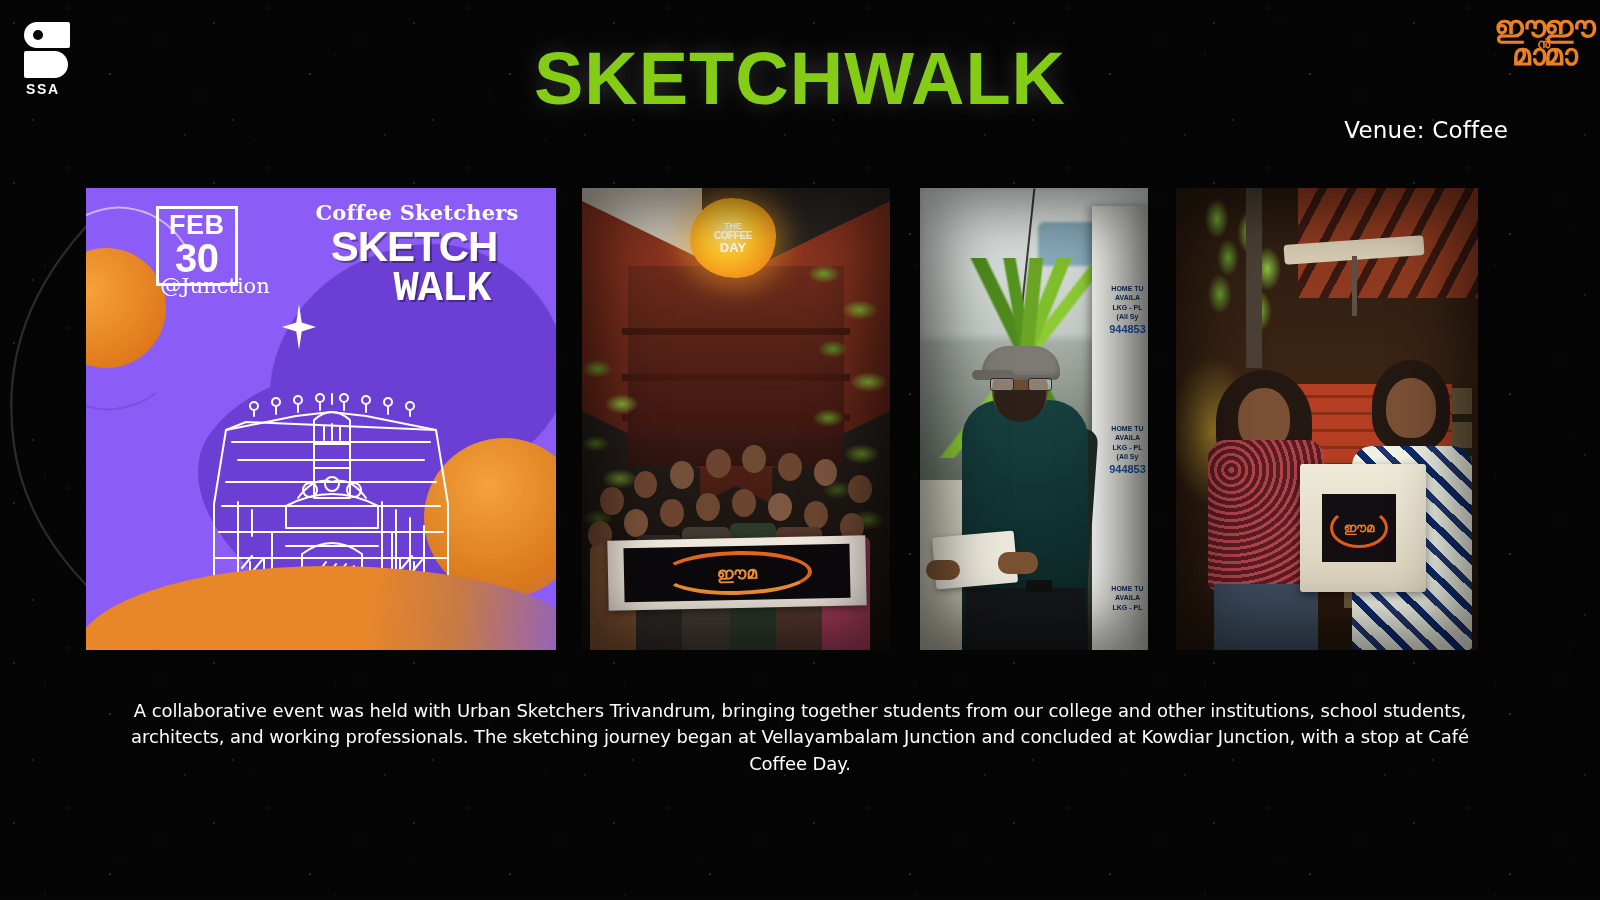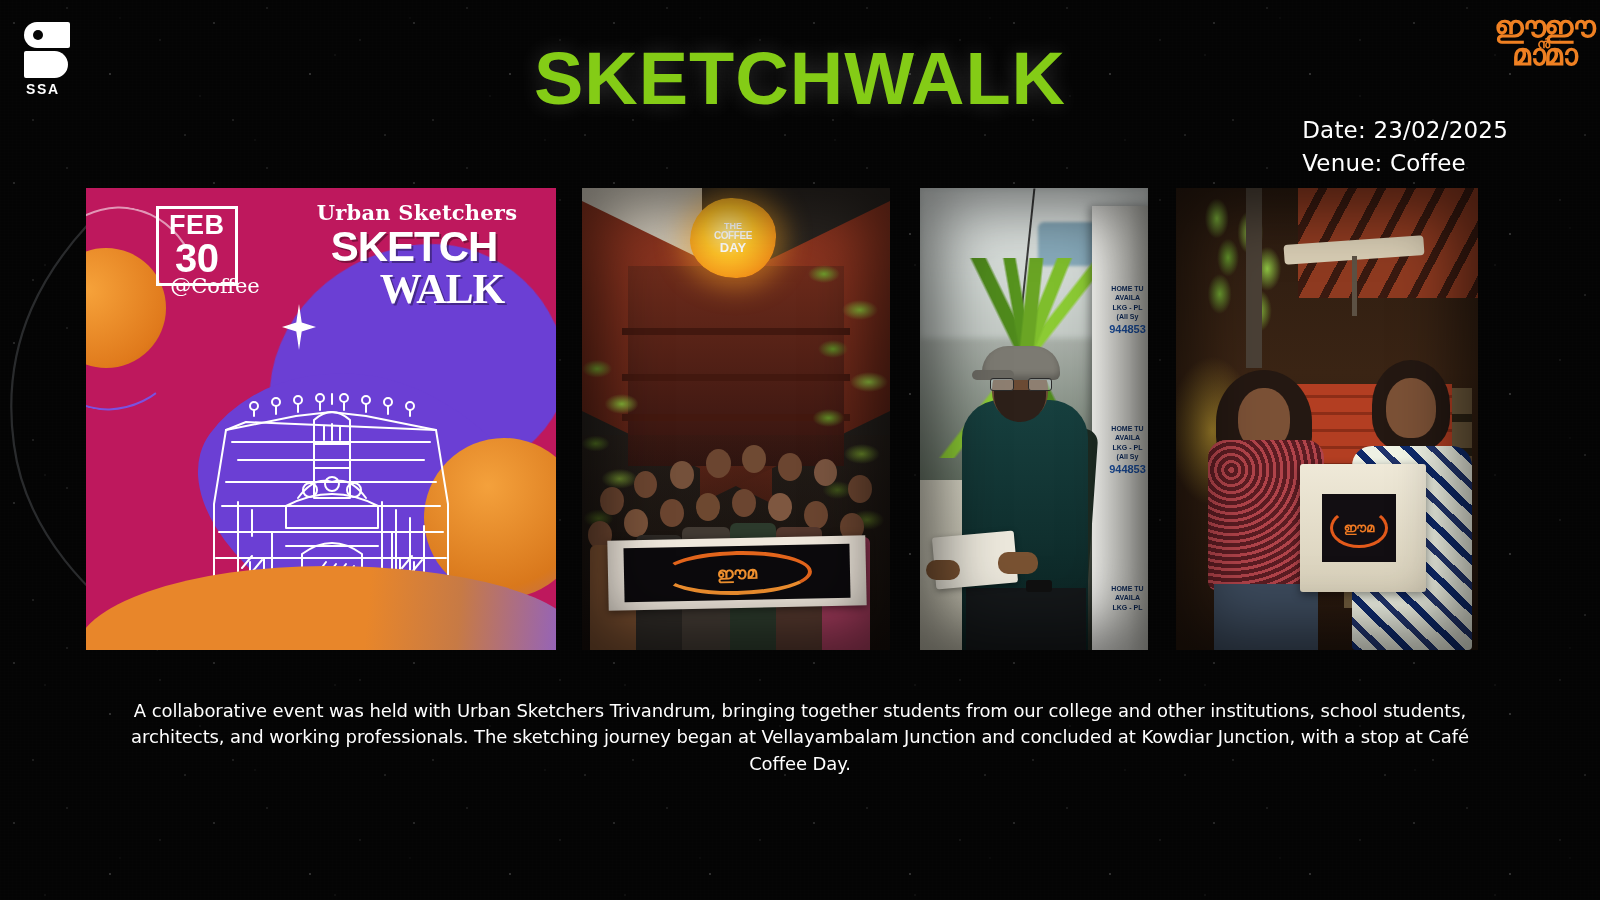--- a/index.html
+++ b/index.html
@@ -123,21 +123,21 @@
 
   
   .gallery{ position:absolute; left:0; top:188px; width:1600px; height:462px; }
   .frame{ position:absolute; overflow:hidden; background:#0a0a0a; }
   #poster1{ left:86px;   top:0; width:470px; height:462px; }
   #photo2 { left:582px;  top:0; width:308px; height:462px; }
   #photo3 { left:920px;  top:0; width:228px; height:462px; }
   #photo4 { left:1176px; top:0; width:302px; height:462px; }
 
   
-  .poster{ position:absolute; inset:0; background:#be185d; overflow:hidden; }
+  .poster{ position:absolute; inset:0; background:#8b5cf6; overflow:hidden; }
   .p-blob{
     position:absolute; left:180px; top:58px; width:300px; height:250px;
     background:#6b3fd4;
     border-radius:55% 45% 60% 40% / 60% 55% 45% 40%;
     transform:rotate(-8deg);
     filter:blur(.3px);
   }
   .p-tail{
     position:absolute; left:112px; top:188px; width:330px; height:250px;
     background:#6b3fd4;
@@ -193,21 +193,21 @@
     font-weight:700; font-size:21px; letter-spacing:.2px;
   }
   .p-sk{
     position:absolute; left:222px; top:38px; width:212px; text-align:center;
     color:#fff; font-family:"Liberation Sans",sans-serif;
     font-weight:700; font-size:42px; letter-spacing:-1px; line-height:1;
     text-shadow:2px 2px 0 rgba(0,0,0,.35);
   }
   .p-wk{
     position:absolute; left:250px; top:80px; width:212px; text-align:center;
-    color:#fff; font-family:Liberation Serif, serif;
+    color:#fff; font-family:Liberation Mono, monospace;
     font-weight:700; font-size:42px; letter-spacing:-1px; line-height:1;
     text-shadow:2px 2px 0 rgba(0,0,0,.35);
   }
   .p-temple{ position:absolute; left:100px; top:198px; width:290px; height:256px; }
 
   
   .ccd-sky{ position:absolute; inset:0; background:linear-gradient(180deg,#2a2521 0%,#1a1714 100%); }
   .ccd-bldg{ position:absolute; left:0; top:0; width:120px; height:190px;
     background:linear-gradient(180deg,#d9d2c4,#b5ab99); }
   .ccd-roofL{
@@ -420,42 +420,41 @@
     <div class="ml-row ml-r2">
       <span class="ml-big">മാ</span>
       <span class="ml-big">മാ</span>
     </div>
     <span class="ml-small">ൻ</span>
   </div>
 
   <h1 class="title">SKETCHWALK</h1>
 
   <div class="meta">
-    <div>Date: 23/02/2025</div>
     <div>Venue: Coffee</div>
   </div>
 
   <div class="gallery">
 
     <div class="frame" id="poster1">
       <div class="poster">
         <div class="p-ring"></div>
         <div class="p-circ-o1"></div>
         <div class="p-blob"></div>
         <div class="p-tail"></div>
         <div class="p-circ-o2"></div>
         <div class="p-spark"></div>
 
         <div class="p-datebox">
           <div class="p-feb">FEB</div>
           <div class="p-23">30</div>
         </div>
-        <div class="p-kowdiar">@Coffee</div>
-
-        <div class="p-us">Urban Sketchers</div>
+        <div class="p-kowdiar">@Junction</div>
+
+        <div class="p-us">Coffee Sketchers</div>
         <div class="p-sk">SKETCH</div>
         <div class="p-wk">WALK</div>
 
         <svg class="p-temple" viewBox="0 0 290 256">
           <g fill="none" stroke="#ffffff" stroke-width="2" stroke-linejoin="round" stroke-linecap="round">
             <path d="M28 118 L40 44 L110 30 L145 26 L180 30 L250 44 L262 118 L262 200 L28 200 Z"></path>
             <path d="M40 44 L60 36 L250 44"></path>
             <path d="M46 56 L244 56"></path>
             <path d="M52 74 L238 74"></path>
             <path d="M40 96 L250 96"></path>

